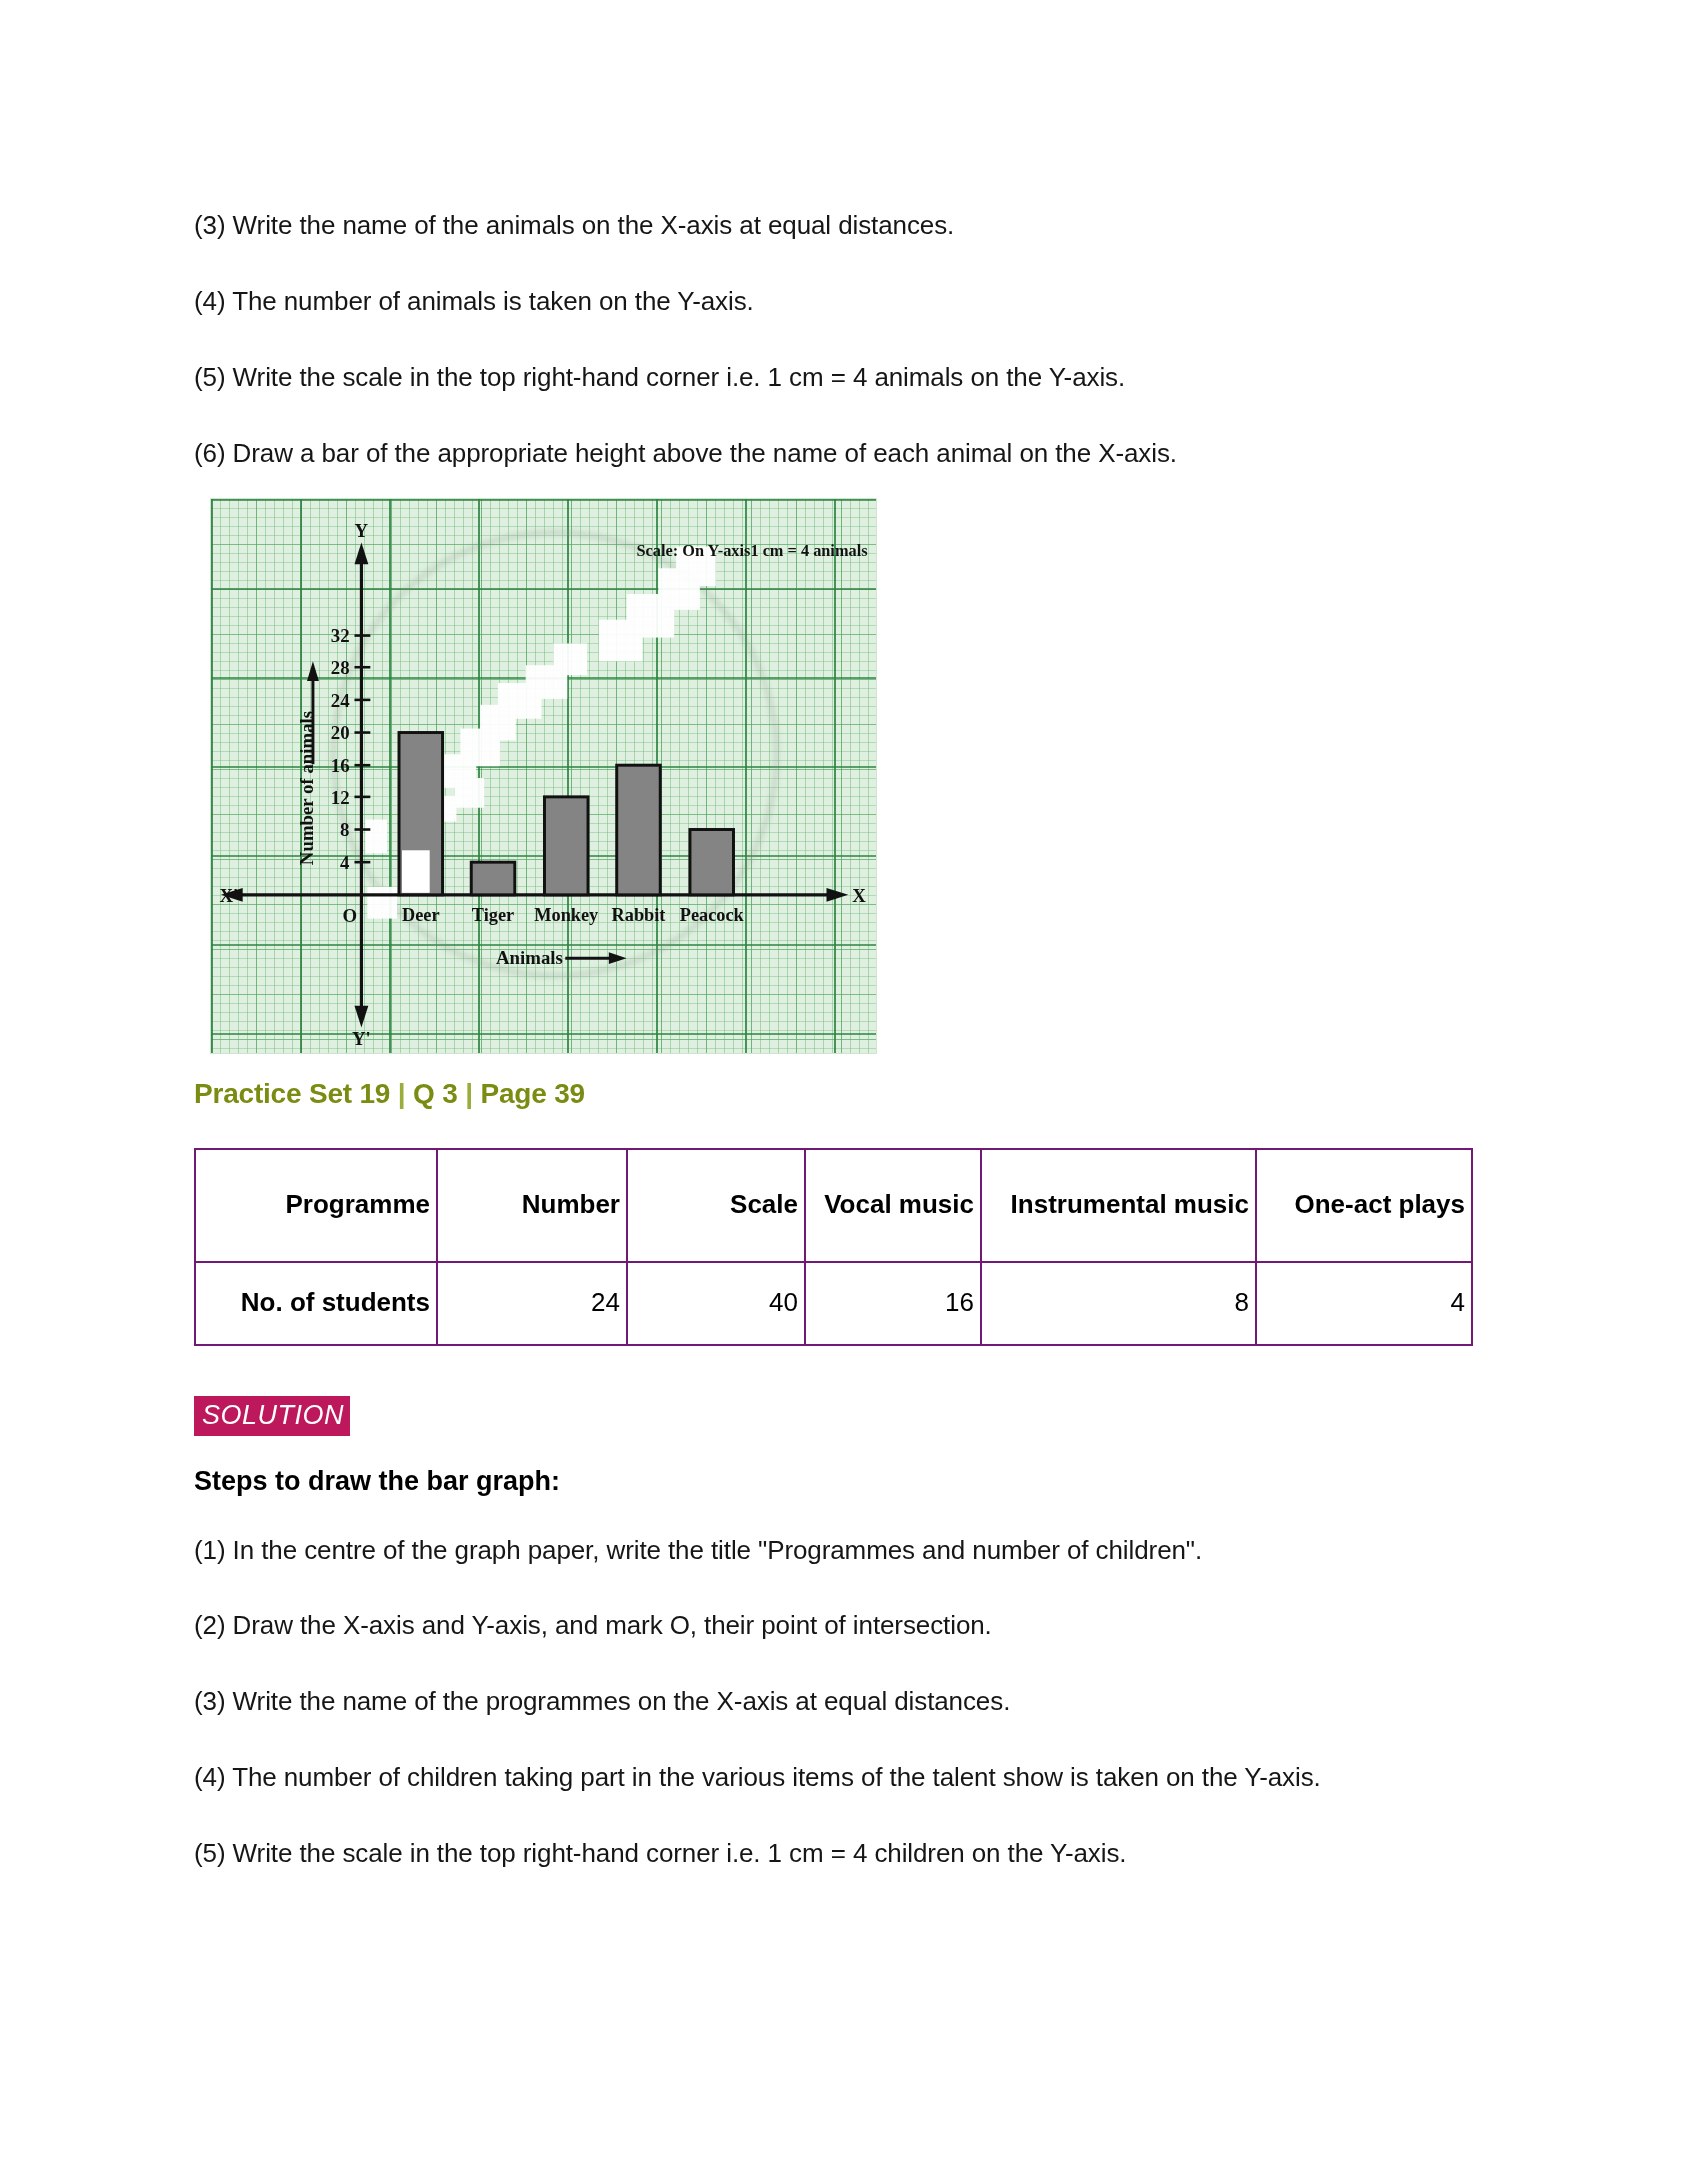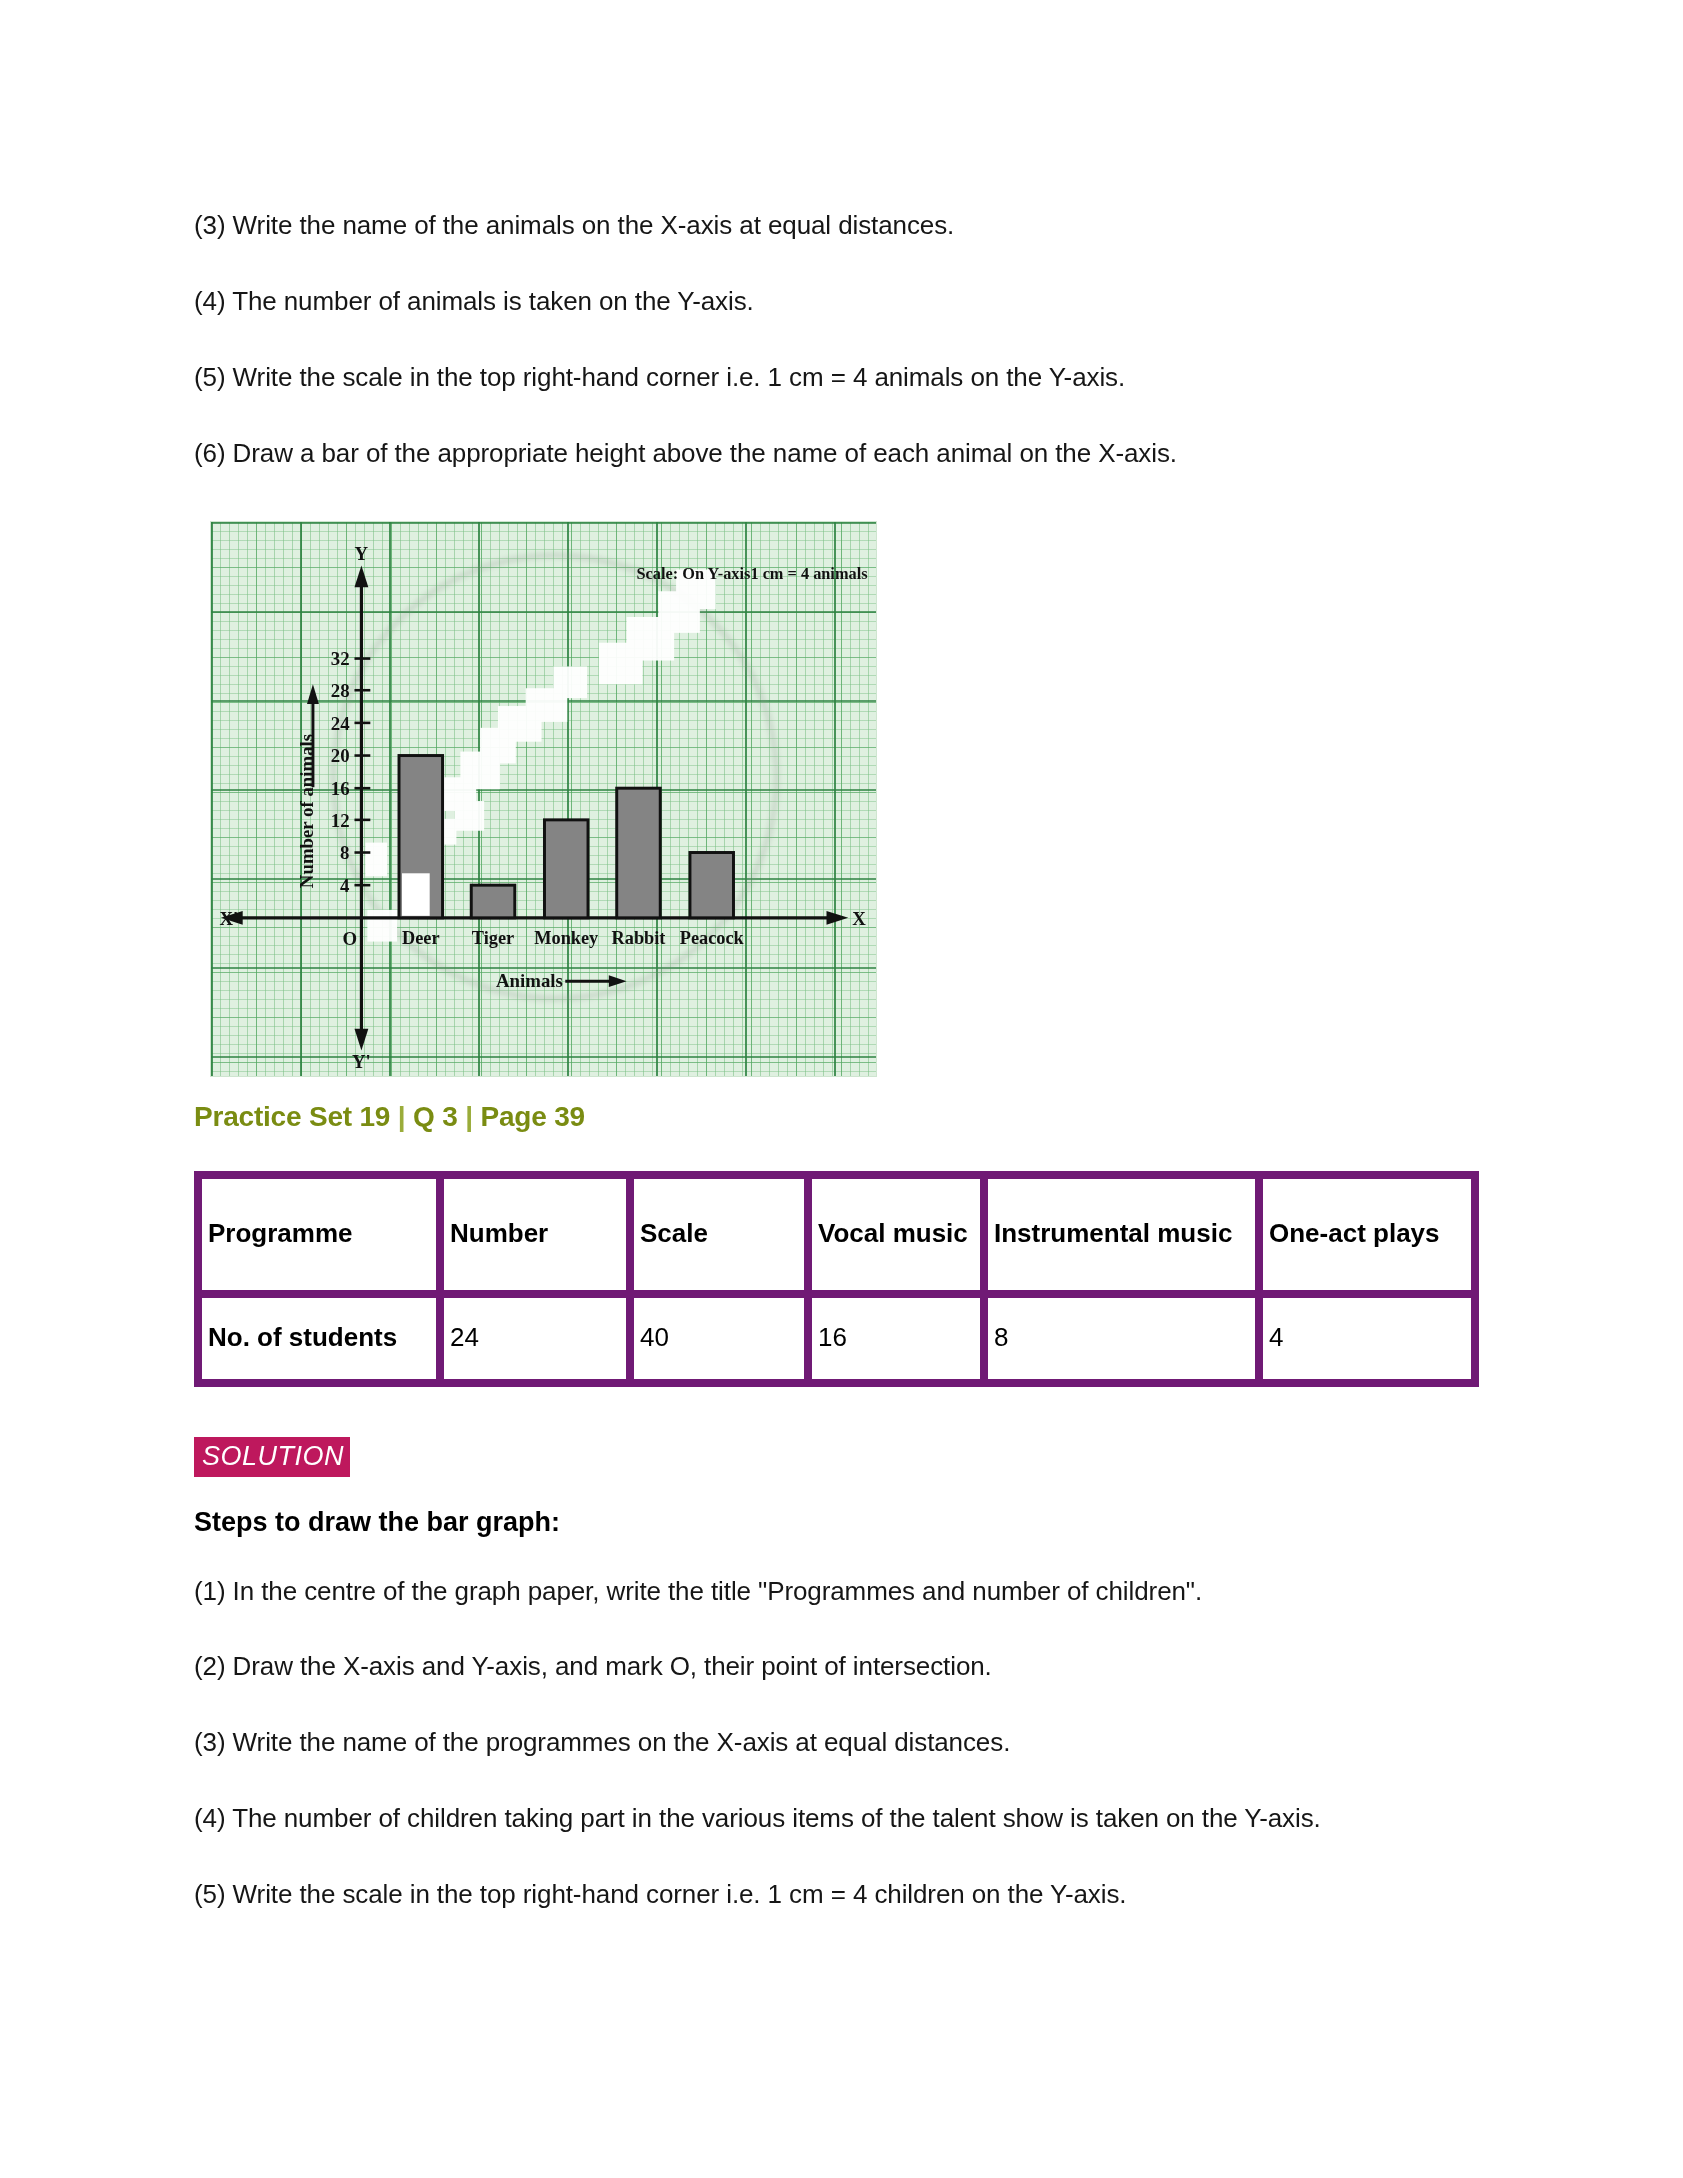--- a/index.html
+++ b/index.html
@@ -28,21 +28,21 @@
     top: 208px;
     width: 1277px;
   }
   .para {
     font-size: 26px;
     line-height: 1.38;
     letter-spacing: -0.1px;
     margin: 0 0 40px 0;
     color: #161616;
   }
-  .para.tight { margin-bottom: 49px; }
+  .para.tight { margin-bottom: 26px; }
 
   
   .figure {
     margin: 18px 0 10px 16px;
     width: 665px;
     height: 554px;
     position: relative;
     background: #dff0e0;
     overflow: hidden;
     border: 1px solid #cfe5d0;
@@ -87,22 +87,22 @@
   .ps-heading .sep { color: #9aac3a; font-weight: bold; }
 
   
   table.data-table {
     border-collapse: collapse;
     margin: 38px 0 0 0;
     width: 1277px;
     table-layout: fixed;
   }
   table.data-table td {
-    border: 8px solid #701a75;
-    text-align: left;
+    border: 2px solid #701a75;
+    text-align: right;
     vertical-align: middle;
     font-size: 26px;
     padding: 10px 6px;
     line-height: 1.2;
   }
   table.data-table tr.head td {
     font-weight: bold;
     height: 91px;
   }
   table.data-table tr.body td {

